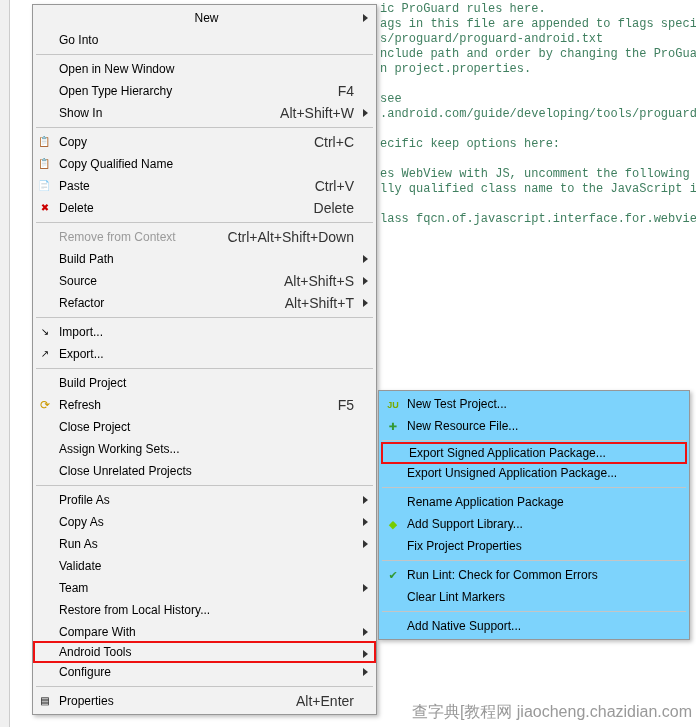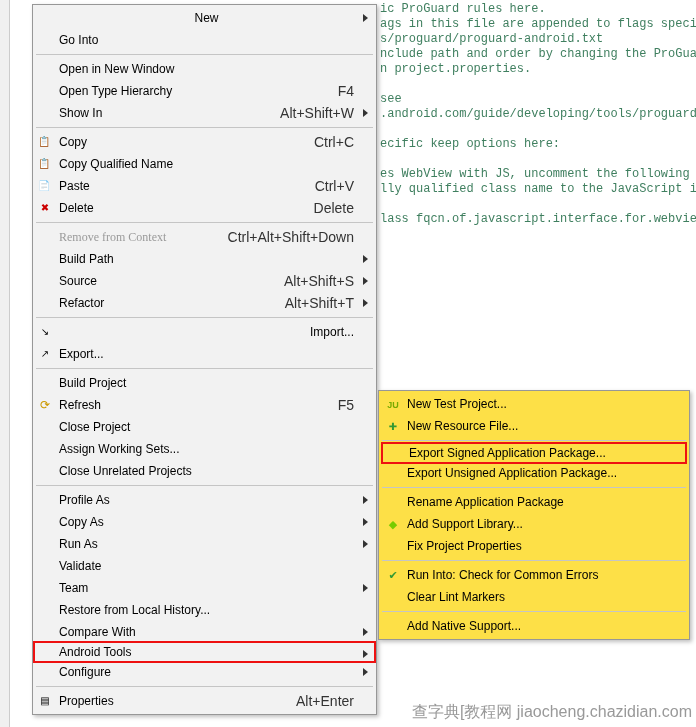--- a/index.html
+++ b/index.html
@@ -70,21 +70,21 @@
   .highlight-red {
     border: 2px solid #e11;
     margin: -2px;
   }
   
   .submenu-panel {
     position: absolute;
     left: 378px;
     top: 390px;
     width: 312px;
-    background: #fde047;
+    background: #7dd3fc;
     border: 1px solid #979797;
     box-shadow: 2px 2px 4px rgba(0,0,0,0.25);
     padding: 2px;
   }
   .sub-item {
     display: flex;
     align-items: center;
     height: 22px;
     padding: 0 8px 0 26px;
     position: relative;
@@ -184,38 +184,38 @@
       <span class="lbl" style="padding-left: 20px;">Paste</span>
       <span class="accel">Ctrl+V</span>
     </div>
     <div class="menu-item">
       <span class="icon-slot ic-del"></span>
       <span class="lbl" style="padding-left: 20px;">Delete</span>
       <span class="accel">Delete</span>
     </div>
     <div class="menu-sep"></div>
     <div class="menu-item disabled">
-      <span class="lbl" style="padding-left: 20px; font-family: Liberation Serif, serif;">Remove from Context</span>
+      <span class="lbl" style="padding-left: 20px;">Remove from Context</span>
       <span class="accel">Ctrl+Alt+Shift+Down</span>
     </div>
     <div class="menu-item submenu">
       <span class="lbl" style="padding-left: 20px;">Build Path</span>
     </div>
     <div class="menu-item submenu">
       <span class="lbl" style="padding-left: 20px;">Source</span>
       <span class="accel">Alt+Shift+S</span>
     </div>
     <div class="menu-item submenu">
       <span class="lbl" style="padding-left: 20px;">Refactor</span>
       <span class="accel">Alt+Shift+T</span>
     </div>
     <div class="menu-sep"></div>
     <div class="menu-item">
       <span class="icon-slot ic-import"></span>
-      <span class="lbl" style="padding-left: 20px; text-align: right;">Import...</span>
+      <span class="lbl" style="padding-left: 20px;">Import...</span>
     </div>
     <div class="menu-item">
       <span class="icon-slot ic-export"></span>
       <span class="lbl" style="padding-left: 20px;">Export...</span>
     </div>
     <div class="menu-sep"></div>
     <div class="menu-item">
       <span class="lbl" style="padding-left: 20px;">Build Project</span>
     </div>
     <div class="menu-item">
@@ -291,21 +291,21 @@
     <div class="sub-item">
       <span class="ic ic-android"></span>
       <span>Add Support Library...</span>
     </div>
     <div class="sub-item">
       <span>Fix Project Properties</span>
     </div>
     <div class="sub-sep"></div>
     <div class="sub-item">
       <span class="ic ic-check"></span>
-      <span>Run Into: Check for Common Errors</span>
+      <span>Run Lint: Check for Common Errors</span>
     </div>
     <div class="sub-item">
       <span>Clear Lint Markers</span>
     </div>
     <div class="sub-sep"></div>
     <div class="sub-item">
       <span>Add Native Support...</span>
     </div>
   </div>
 

